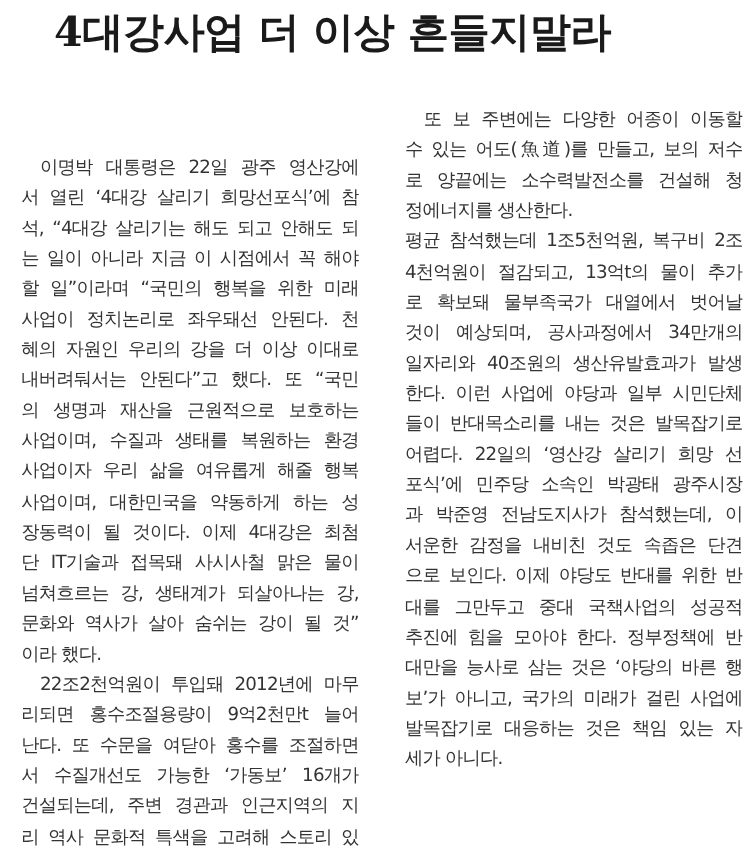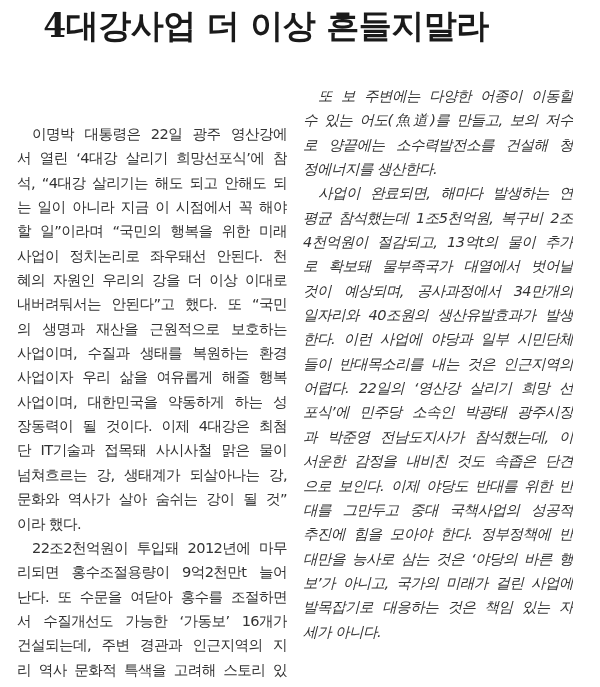--- a/index.html
+++ b/index.html
@@ -8,21 +8,21 @@
     position: absolute; left: 0; top: 2px; width: 532px; text-align: center;
     font-family: "DejaVu Serif", "Liberation Serif", serif; font-weight: bold;
     font-size: 33px; letter-spacing: -0.5px; color: #1a1a1a; line-height: 48px;
   }
   .col {
     position: absolute; top: 84px; width: 270px;
     font-family: "DejaVu Sans", "Liberation Sans", sans-serif;
     font-size: 14.6px; color: #333;
   }
   .col.left { left: 17px; margin-top: 38px; }
-  .col.right { left: 303px; font-style: italic; }
+  .col.right { left: 324px; }
   .line {
     height: 24.35px; line-height: 24.35px; white-space: nowrap;
     text-align: justify; text-align-last: justify; overflow: hidden;
     letter-spacing: -0.6px;
   }
   .line.indent { padding-left: 15px; }
   .line.last { text-align-last: left; }
 </style>
 </head>
 <body>
@@ -53,28 +53,27 @@
     <div class="line">서 수질개선도 가능한 ‘가동보’ 16개가</div>
     <div class="line">건설되는데, 주변 경관과 인근지역의 지</div>
     <div class="line">리 역사 문화적 특색을 고려해 스토리 있</div>
     <div class="line last">는 시설물로 만든다.</div>
   </div>
 <div class="col right">
     <div class="line indent">또 보 주변에는 다양한 어종이 이동할</div>
     <div class="line">수 있는 어도(魚道)를 만들고, 보의 저수</div>
     <div class="line">로 양끝에는 소수력발전소를 건설해 청</div>
     <div class="line last">정에너지를 생산한다.</div>
-    <div class="line indent">사업이 완료되면, 해마다 발생하는 연</div>
     <div class="line">평균 참석했는데 1조5천억원, 복구비 2조</div>
     <div class="line">4천억원이 절감되고, 13억t의 물이 추가</div>
     <div class="line">로 확보돼 물부족국가 대열에서 벗어날</div>
     <div class="line">것이 예상되며, 공사과정에서 34만개의</div>
     <div class="line">일자리와 40조원의 생산유발효과가 발생</div>
     <div class="line">한다. 이런 사업에 야당과 일부 시민단체</div>
-    <div class="line">들이 반대목소리를 내는 것은 인근지역의</div>
+    <div class="line">들이 반대목소리를 내는 것은 발목잡기로</div>
     <div class="line">어렵다. 22일의 ‘영산강 살리기 희망 선</div>
     <div class="line">포식’에 민주당 소속인 박광태 광주시장</div>
     <div class="line">과 박준영 전남도지사가 참석했는데, 이</div>
     <div class="line">서운한 감정을 내비친 것도 속좁은 단견</div>
     <div class="line">으로 보인다. 이제 야당도 반대를 위한 반</div>
     <div class="line">대를 그만두고 중대 국책사업의 성공적</div>
     <div class="line">추진에 힘을 모아야 한다. 정부정책에 반</div>
     <div class="line">대만을 능사로 삼는 것은 ‘야당의 바른 행</div>
     <div class="line">보’가 아니고, 국가의 미래가 걸린 사업에</div>
     <div class="line">발목잡기로 대응하는 것은 책임 있는 자</div>

